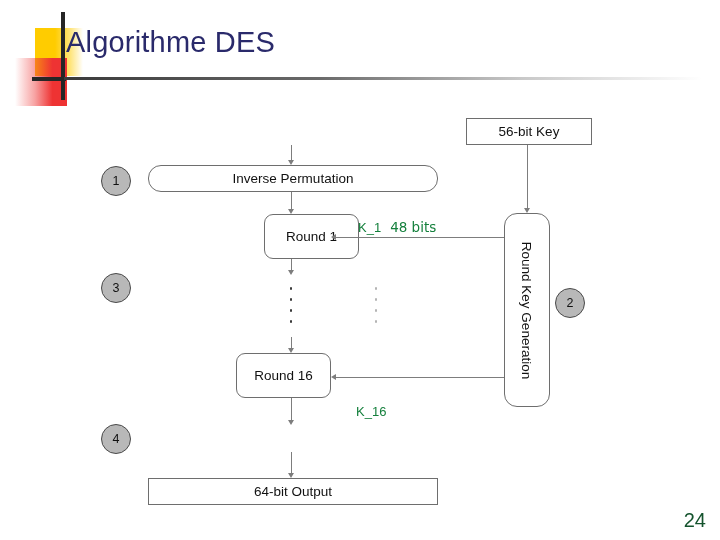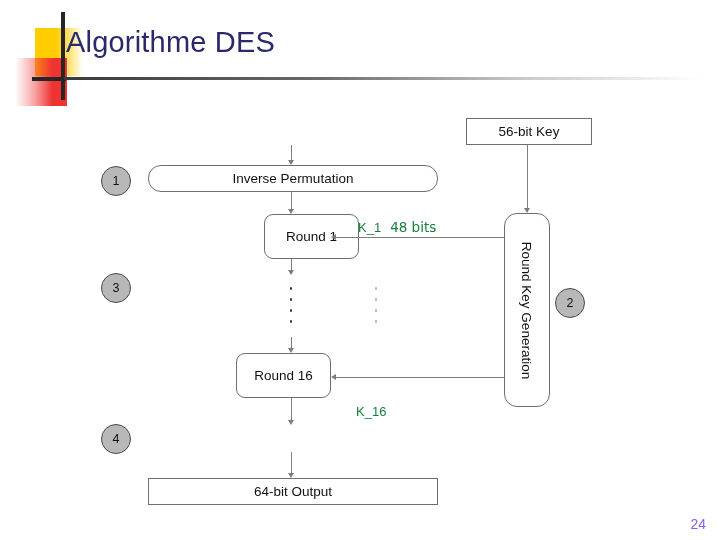--- a/index.html
+++ b/index.html
@@ -143,22 +143,22 @@
   .edge-label .k { font-family: "Liberation Sans", sans-serif; }
   .edge-label .bits {
     font-family: "DejaVu Sans", sans-serif;
     font-size: 13.5px;
     margin-left: 9px;
   }
 
   #page-number {
     position: absolute;
     right: 14px; bottom: 8px;
-    font-size: 14px;
-    color: #8b5cf6;
+    font-size: 20px;
+    color: #14532d;
     font-family: "Liberation Sans", sans-serif;
   }
 </style>
 </head>
 <body>
 
 <div id="slide-header">
   <div class="deco-yellow"></div>
   <div class="deco-red"></div>
   <div class="deco-vline"></div>

